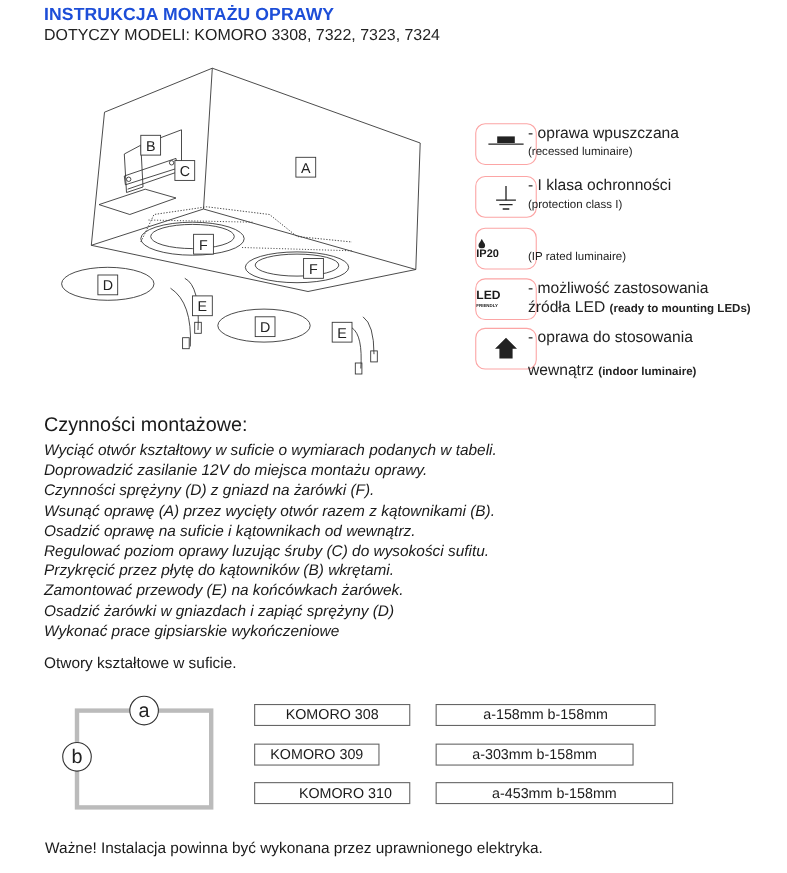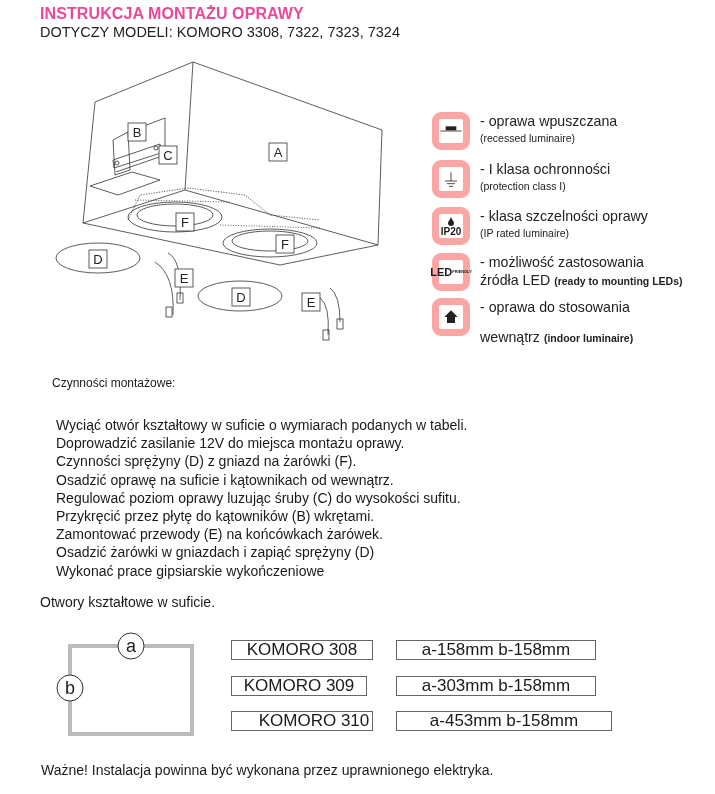--- a/index.html
+++ b/index.html
@@ -1,30 +1,30 @@
 <!DOCTYPE html>
 <html><head>
 <meta charset="utf-8">
 <style>
   html,body{margin:0;padding:0;background:#fff;}
   body{width:715px;height:794px;position:relative;overflow:hidden;font-family:"Liberation Sans",sans-serif;color:#1a1a1a;}
   .abs{position:absolute;}
-  .title{left:40px;top:5px;font-size:16px;font-weight:bold;letter-spacing:0.1px;color:#ec4899;}
+  .title{left:40px;top:5px;font-size:16px;font-weight:bold;letter-spacing:0.1px;color:#1d4ed8;}
   .subtitle{left:40px;top:24px;font-size:14.5px;color:#222;}
   .diagram{left:40px;top:60px;width:360px;height:285px;}
   .legend{left:432px;top:112px;width:280px;}
   .legend-row{position:absolute;left:0;height:44px;width:280px;}
-  .legend-icon{position:absolute;left:0;top:0;width:38px;height:38px;border:7px solid #fca5a5;border-radius:9px;box-sizing:border-box;display:flex;align-items:center;justify-content:center;}
+  .legend-icon{position:absolute;left:0;top:0;width:56px;height:38px;border:1px solid #fca5a5;border-radius:9px;box-sizing:border-box;display:flex;justify-content:center;}
   .legend-main{position:absolute;left:48px;top:1px;font-size:14.2px;color:#222;white-space:nowrap;}
   .legend-sub{font-size:10.5px;color:#222;font-weight:bold;}
   .legend-sub-line{position:absolute;left:48px;top:20px;font-size:10.5px;color:#222;white-space:nowrap;}
-  .steps-title{left:40px;top:376px;font-size:12px;margin-left:12px;}
-  .steps{left:40px;top:400px;font-size:14px;line-height:18.2px;margin:16px;padding:0;list-style:none;}
+  .steps-title{left:40px;top:376px;font-size:18px;}
+  .steps{left:40px;top:400px;font-size:14px;line-height:18.2px;margin:0;padding:0;list-style:none;font-style:italic;}
   .holes-title{left:40px;top:594px;font-size:14px;}
-  .cell{position:absolute;height:20px;border:1px solid #666;box-sizing:border-box;font-size:17px;text-align:center;line-height:18px;background:#fff;}
+  .cell{position:absolute;height:20px;border:1px solid #666;box-sizing:border-box;font-size:13px;text-align:center;line-height:18px;background:#fff;}
   .note{left:41px;top:762px;font-size:14px;}
 </style>
 </head>
 <body>
 
 <div class="abs title">INSTRUKCJA MONTAŻU OPRAWY</div>
 <div class="abs subtitle">DOTYCZY MODELI: KOMORO 3308, 7322, 7323, 7324</div>
 
 <svg class="abs diagram" viewBox="0 0 360 285" xmlns="http://www.w3.org/2000/svg" font-family="Liberation Sans, sans-serif">
   <g fill="none" stroke="#333" stroke-width="0.8">
@@ -104,25 +104,24 @@
     <div class="legend-main">- I klasa ochronności</div>
     <div class="legend-sub-line">(protection class I)</div>
   </div>
   <div class="legend-row" style="top:95px">
     <div class="legend-icon" style="flex-direction:column;">
       <svg width="10" height="10" viewBox="0 0 10 10">
           <path d="M5 1 C6 4 8 5 8 7 A3 3 0 0 1 2 7 C2 5 4 4 5 1 Z" fill="#222"></path>
         </svg>
       <span style="font-size:10px;font-weight:bold;">IP20</span>
     </div>
-    <div class="legend-main">- klasa szczelności oprawy</div>
     <div class="legend-sub-line">(IP rated luminaire)</div>
   </div>
   <div class="legend-row" style="top:141px">
-    <div class="legend-icon" style="">
+    <div class="legend-icon" style="flex-direction:column;">
       <span style="font-size:11px;font-weight:bold;line-height:11px;">LED</span>
       <span style="font-size:4px;font-weight:bold;line-height:6px;">FRIENDLY</span>
     </div>
     <div class="legend-main">- możliwość zastosowania</div>
     <div class="legend-main" style="top:19px;">
       <span>źródła LED</span>
       <span class="legend-sub">(ready to mounting LEDs)</span>
     </div>
   </div>
   <div class="legend-row" style="top:186px">
@@ -137,20 +136,21 @@
       <span class="legend-sub">(indoor luminaire)</span>
     </div>
   </div>
 </div>
 
 <div class="abs steps-title">Czynności montażowe:</div>
 <ul class="abs steps">
   <li>Wyciąć otwór kształtowy w suficie o wymiarach podanych w tabeli.</li>
   <li>Doprowadzić zasilanie 12V do miejsca montażu oprawy.</li>
   <li>Czynności sprężyny (D) z gniazd na żarówki (F).</li>
+  <li>Wsunąć oprawę (A) przez wycięty otwór razem z kątownikami (B).</li>
   <li>Osadzić oprawę na suficie i kątownikach od wewnątrz.</li>
   <li>Regulować poziom oprawy luzując śruby (C) do wysokości sufitu.</li>
   <li>Przykręcić przez płytę do kątowników (B) wkrętami.</li>
   <li>Zamontować przewody (E) na końcówkach żarówek.</li>
   <li>Osadzić żarówki w gniazdach i zapiąć sprężyny (D)</li>
   <li>Wykonać prace gipsiarskie wykończeniowe</li>
 </ul>
 
 <div class="abs holes-title">Otwory kształtowe w suficie.</div>
 
@@ -158,19 +158,19 @@
   <rect x="15" y="16" width="122" height="88" fill="none" stroke="#bbb" stroke-width="4"></rect>
   <circle cx="76" cy="16" r="13" fill="#fff" stroke="#333" stroke-width="1"></circle>
   <text x="76" y="22" font-size="18" text-anchor="middle" fill="#222">a</text>
   <circle cx="15" cy="58" r="13" fill="#fff" stroke="#333" stroke-width="1"></circle>
   <text x="15" y="64" font-size="18" text-anchor="middle" fill="#222">b</text>
 </svg>
 
 <div>
   <div class="cell" style="left:231px;top:640px;width:142px;">KOMORO 308</div>
   <div class="cell" style="left:396px;top:640px;width:200px;">a-158mm b-158mm</div>
-  <div class="cell" style="left:231px;top:676px;width:136px;">KOMORO 309</div>
-  <div class="cell" style="left:396px;top:676px;width:200px;">a-303mm b-158mm</div>
+  <div class="cell" style="left:231px;top:676px;width:114px;">KOMORO 309</div>
+  <div class="cell" style="left:396px;top:676px;width:180px;">a-303mm b-158mm</div>
   <div class="cell" style="left:231px;top:711px;width:142px;padding-left:24px;">KOMORO 310</div>
   <div class="cell" style="left:396px;top:711px;width:216px;">a-453mm b-158mm</div>
 </div>
 
 <div class="abs note">Ważne! Instalacja powinna być wykonana przez uprawnionego elektryka.</div>
 
 </body></html>

